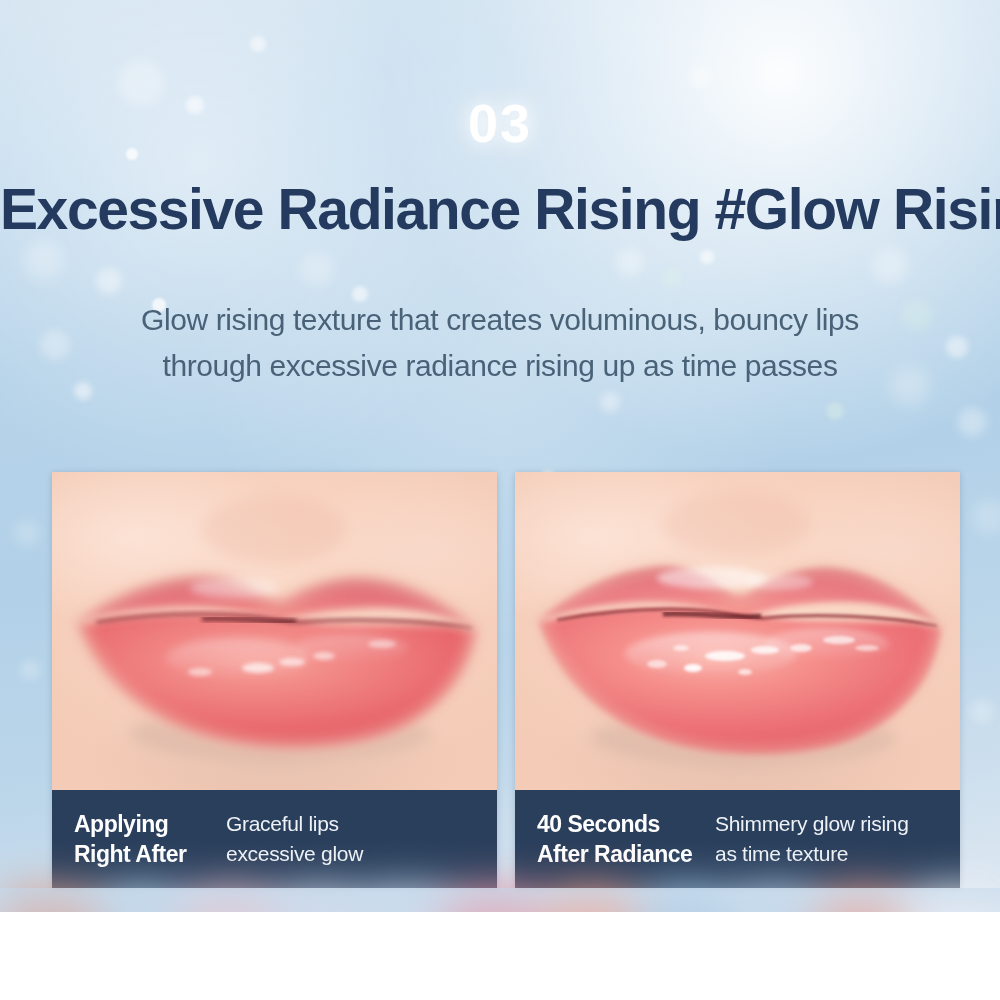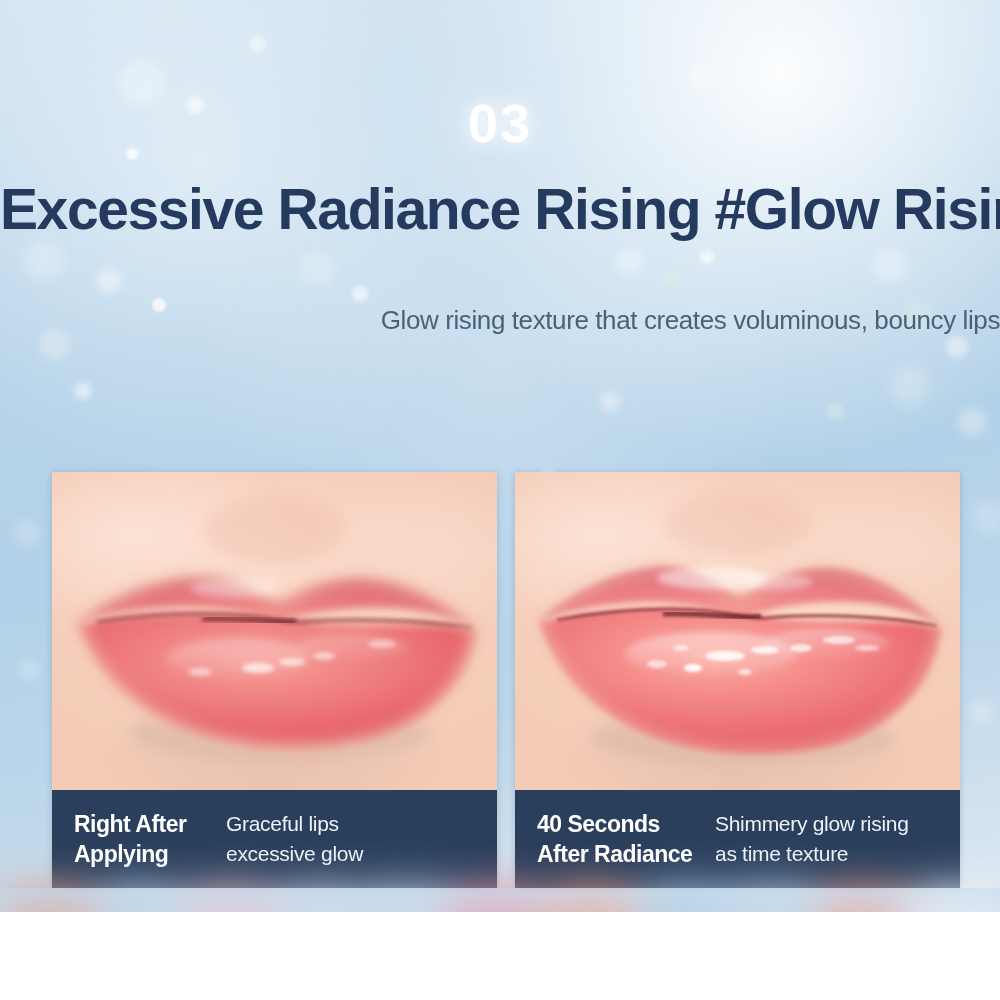--- a/index.html
+++ b/index.html
@@ -48,22 +48,22 @@
     font-size:57px;
     font-weight:bold;
     letter-spacing:-1.4px;
     color:#243a5e;
     white-space:nowrap;
   }
 
   .subcopy {
     position:absolute;
     top:297px; left:0; right:0;
-    text-align:right;
-    font-size:26px;
+    text-align:center;
+    font-size:30px;
     line-height:46px;
     color:#4a6277;
     letter-spacing:-0.4px;
   }
   .subcopy span { display:block; }
 
   
   .panels {
     position:absolute;
     top:472px; left:52px;
@@ -188,20 +188,21 @@
     <div class="bokeh" style="left:250px;top:36px;width:16px;height:16px;background:rgba(255,255,255,0.50);filter:blur(2px);"></div>
     <div class="bokeh" style="left:690px;top:66px;width:22px;height:22px;background:rgba(255,255,255,0.40);filter:blur(4px);"></div>
   </div>
 
   <div class="num-badge">03</div>
 
   <h1 class="headline">Excessive Radiance Rising #Glow Rising</h1>
 
   <div class="subcopy">
     <span>Glow rising texture that creates voluminous, bouncy lips</span>
+    <span>through excessive radiance rising up as time passes</span>
   </div>
 
   <div class="panels">
 
     <div class="panel">
       <div class="photo">
         <div class="skin-shade"></div>
         <svg class="lips-svg" viewBox="0 0 445 318" preserveAspectRatio="none">
           <defs>
             <radialGradient id="lLowerA" cx="45%" cy="35%" r="72%">
@@ -258,22 +259,22 @@
           <ellipse cx="206" cy="196" rx="16" ry="5" fill="#ffffff" opacity="0.70" filter="url(#softA2)"></ellipse>
           <ellipse cx="240" cy="190" rx="13" ry="4" fill="#ffffff" opacity="0.62" filter="url(#softA2)"></ellipse>
           <ellipse cx="272" cy="184" rx="11" ry="4" fill="#ffffff" opacity="0.55" filter="url(#softA2)"></ellipse>
           <ellipse cx="148" cy="200" rx="12" ry="4" fill="#ffffff" opacity="0.52" filter="url(#softA2)"></ellipse>
           <ellipse cx="330" cy="172" rx="14" ry="4" fill="#ffffff" opacity="0.48" filter="url(#softA2)"></ellipse>
         </svg>
       </div>
 
       <div class="caption cap-left">
         <div class="cap-title">
+          <span>Applying</span>
           <span>Right After</span>
-          <span>Applying</span>
         </div>
         <div class="cap-desc">
           <span>Graceful lips</span>
           <span>excessive glow</span>
         </div>
       </div>
     </div>
 
     <div class="panel">
       <div class="photo">

